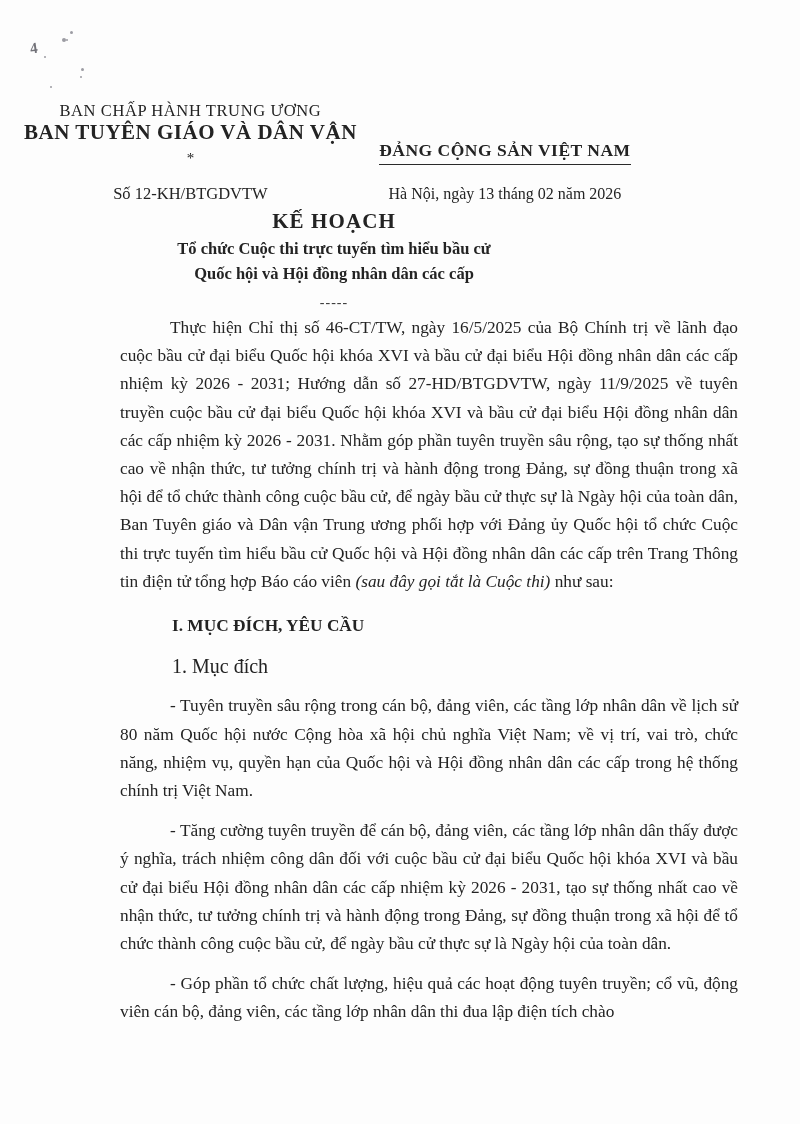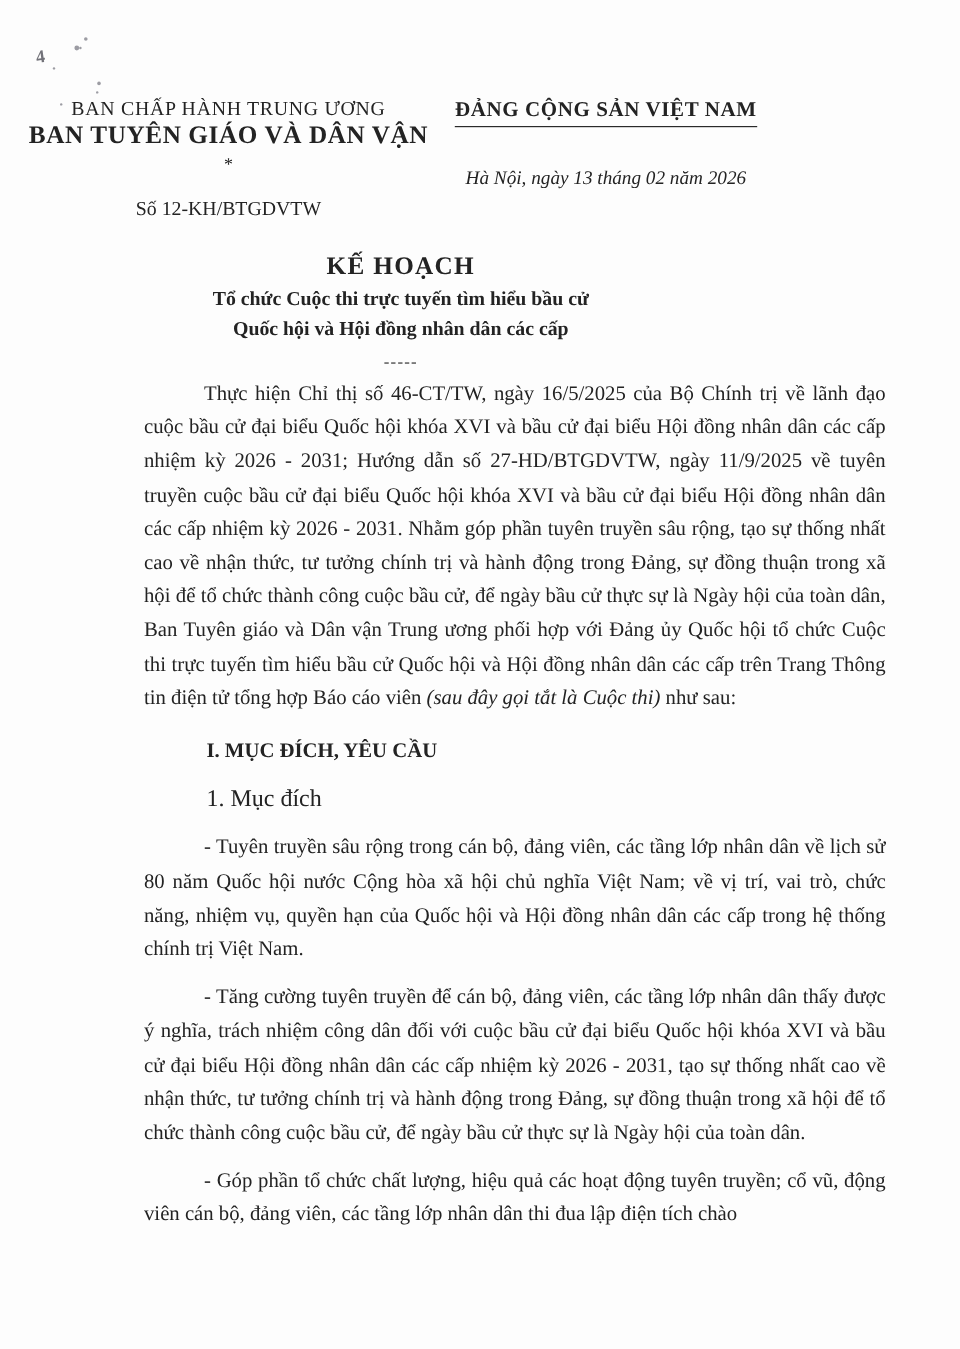--- a/index.html
+++ b/index.html
@@ -34,24 +34,24 @@
     font-weight: bold;
     color: #5a5a62;
     transform: rotate(-8deg);
     opacity: .85;
   }
 
   
   .header {
     position: absolute;
     left: 0;
-    top: 80px;
+    top: 100px;
     width: 653px;
     display: flex;
-    align-items: flex-start;
+    align-items: flex-end;
   }
   .header-left {
     width: 400px;
     text-align: center;
     padding-left: 24px;
     box-sizing: border-box;
   }
   .header-right {
     width: 400px;
     text-align: center;
@@ -86,23 +86,22 @@
     font-weight: bold;
     letter-spacing: .5px;
     line-height: 22px;
     display: inline-block;
     border-bottom: 1.6px solid #2a2a2a;
     padding-bottom: 3px;
     white-space: nowrap;
   }
   .place-date {
     font-size: 16px;
-    font-style: italic;
-    line-height: 22px;
-    margin-top: 32px;
+    line-height: 22px;
+    margin-top: 18px;
     white-space: nowrap;
   }
 
   
   .title-block {
     position: absolute;
     left: 0;
     top: 208px;
     width: 668px;
     text-align: center;

